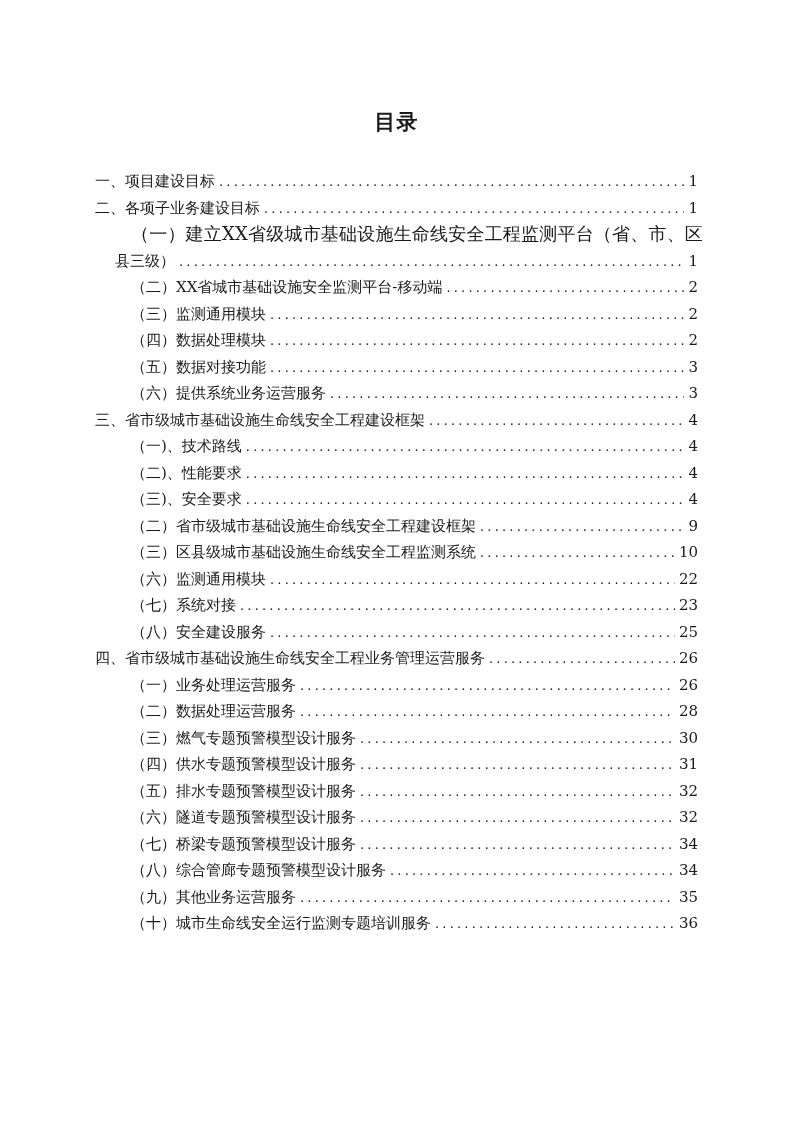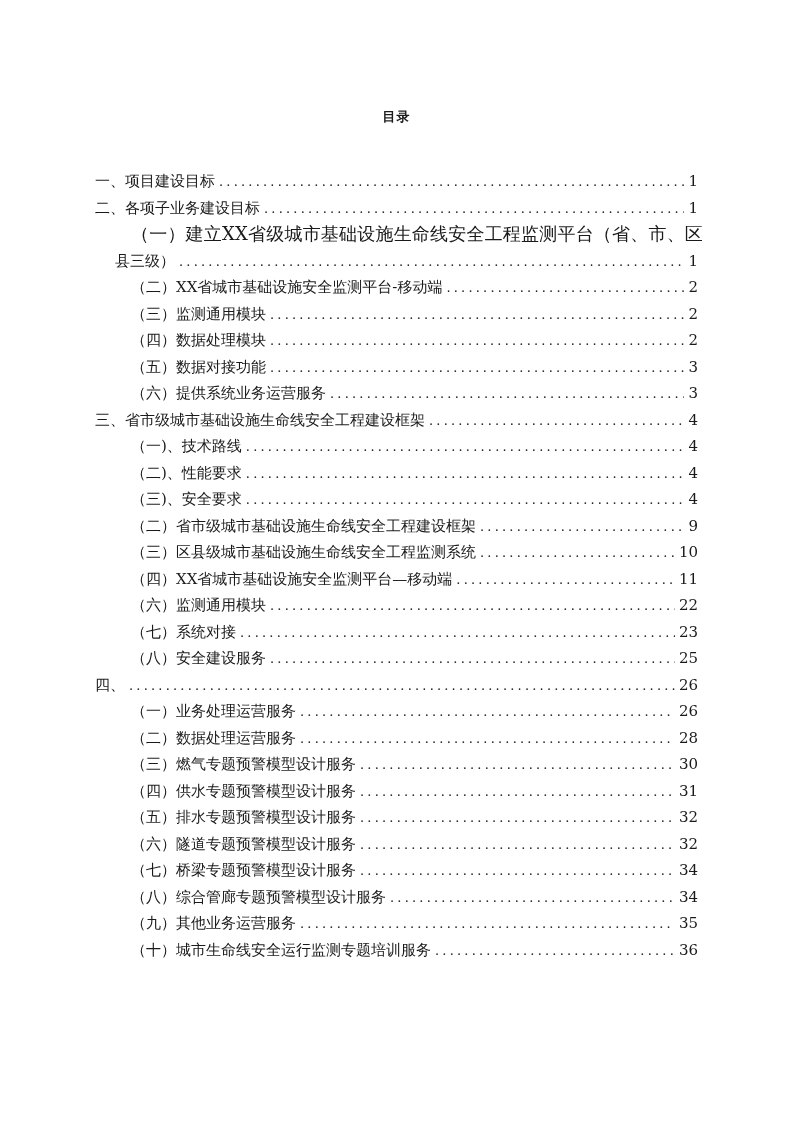--- a/index.html
+++ b/index.html
@@ -1,19 +1,19 @@
 <!DOCTYPE html>
 <html><head>
 <meta charset="utf-8">
 <style>
   html, body { margin: 0; padding: 0; background: #ffffff; }
   body { width: 793px; height: 1122px; position: relative; overflow: hidden;
          font-family: "DejaVu Serif", "Liberation Serif", serif; color: #1a1a1a; }
   .title { position: absolute; top: 108px; left: 0; width: 793px; text-align: center;
-           font-family: "DejaVu Sans", "Liberation Sans", sans-serif; font-weight: bold; font-size: 13px; letter-spacing: 1px; }
+           font-family: "DejaVu Sans", "Liberation Sans", sans-serif; font-weight: bold; font-size: 21px; letter-spacing: 1px; }
   .toc { position: absolute; top: 168px; left: 95px; width: 603px; }
   .entry { display: flex; align-items: baseline; height: 26.5px; line-height: 26.5px; font-size: 15px; white-space: nowrap; }
   .entry.l1 { padding-left: 0; }
   .entry.l2 { padding-left: 36px; }
   .entry .num { display: inline-block; }
   .entry.l1 .num { width: 50px; }
   .entry .label { flex: 0 0 auto; }
   .entry .leader { flex: 1 1 auto; overflow: hidden; margin: 0 4px; letter-spacing: 3.2px; color: #222; font-size: 13px; }
   .entry .leader::before { content: "........................................................................................................................................................"; }
   .entry .page { flex: 0 0 auto; text-align: right; min-width: 10px; }
@@ -94,41 +94,37 @@
     <span class="label">（二）省市级城市基础设施生命线安全工程建设框架</span>
     <span class="leader"></span>
     <span class="page">9</span>
   </div>
   <div class="entry l2">
     <span class="label">（三）区县级城市基础设施生命线安全工程监测系统</span>
     <span class="leader"></span>
     <span class="page">10</span>
   </div>
   <div class="entry l2">
-    <span class="label">（四）XX省城市基础设施安全监测平台—移动端</span>
-    <span class="leader"></span>
-    <span class="page">11</span>
-  </div>
-  <div class="entry l2">
     <span class="label">（六）监测通用模块</span>
     <span class="leader"></span>
     <span class="page">22</span>
   </div>
   <div class="entry l2">
     <span class="label">（七）系统对接</span>
     <span class="leader"></span>
     <span class="page">23</span>
   </div>
   <div class="entry l2">
     <span class="label">（八）安全建设服务</span>
     <span class="leader"></span>
     <span class="page">25</span>
   </div>
   <div class="entry l1">
     <span class="num">四、</span>
+    <span class="label">省市级城市基础设施生命线安全工程业务管理运营服务</span>
     <span class="leader"></span>
     <span class="page">26</span>
   </div>
   <div class="entry l2">
     <span class="label">（一）业务处理运营服务</span>
     <span class="leader"></span>
     <span class="page">26</span>
   </div>
   <div class="entry l2">
     <span class="label">（二）数据处理运营服务</span>

